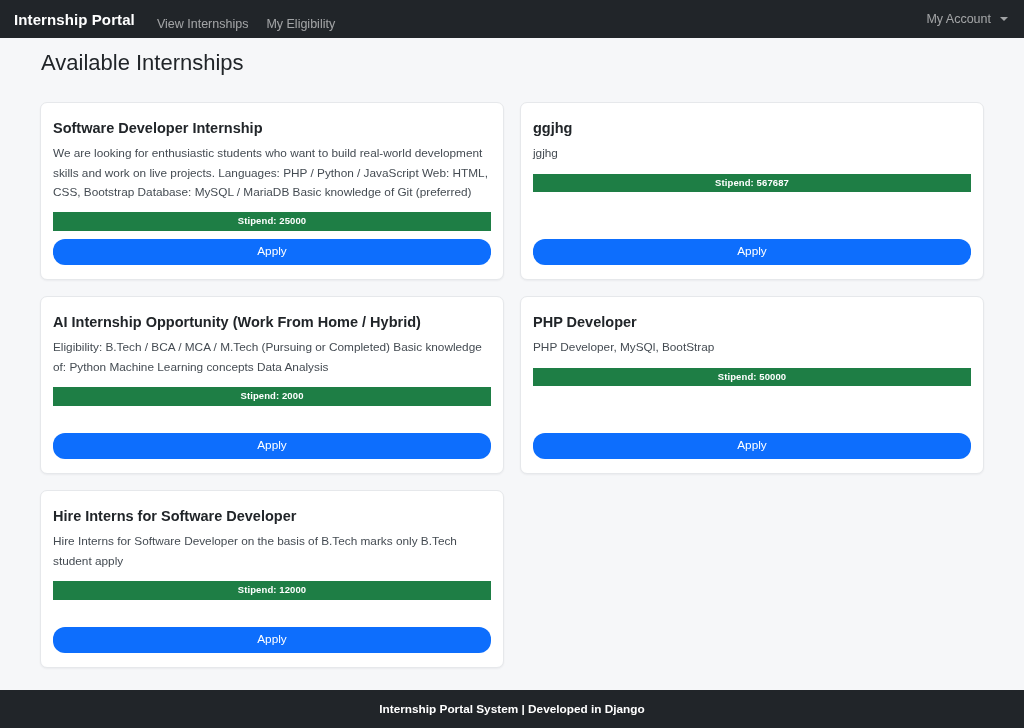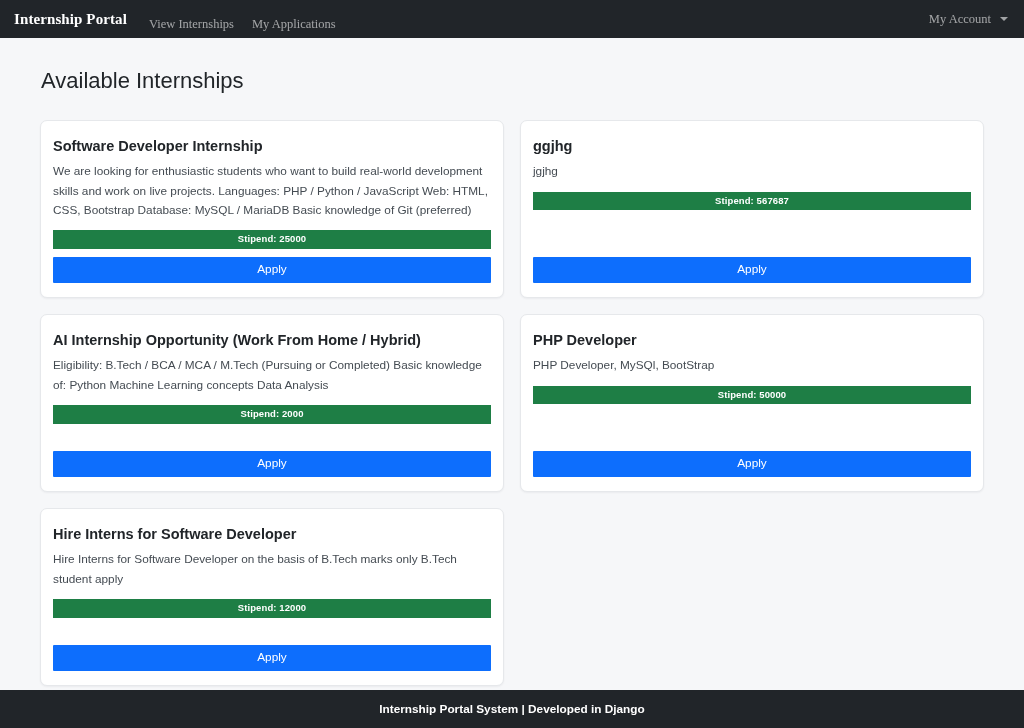--- a/index.html
+++ b/index.html
@@ -14,21 +14,20 @@
   .page { position: relative; width: 1024px; height: 728px; display: flex; flex-direction: column; }
 
   
   .navbar {
     height: 38px;
     background: #212529;
     display: flex;
     align-items: center;
     padding: 0 16px 0 14px;
     flex: 0 0 38px;
-    font-family: Liberation Serif, serif;
   }
   .brand {
     color: #ffffff;
     font-size: 15px;
     font-weight: 700;
     letter-spacing: .1px;
     margin-right: 22px;
     cursor: pointer;
   }
   .nav-links { display: flex; align-items: center; gap: 18px; margin-top: 10px; }
@@ -49,21 +48,21 @@
     width: 0; height: 0;
     border-left: 4px solid transparent;
     border-right: 4px solid transparent;
     border-top: 4.5px solid rgba(255,255,255,.58);
     display: inline-block;
   }
 
   
   .main {
     flex: 1 1 auto;
-    padding: 30px 0 0 0;
+    padding: 12px 0 0 0;
     overflow: hidden;
   }
   .container { width: 944px; margin: 0 auto; }
   .page-title {
     font-size: 22px;
     font-weight: 400;
     color: #212529;
     margin: 0 0 26px 0;
     padding-left: 1px;
   }
@@ -109,21 +108,21 @@
     letter-spacing: .1px;
     line-height: 1;
   }
   .spacer { flex: 1 1 auto; min-height: 6px; }
   .apply-btn {
     display: block;
     width: 100%;
     background: #0d6efd;
     color: #ffffff;
     border: none;
-    border-radius: 1px;
+    border-radius: 12px;
     font-size: 11.8px;
     font-family: "Liberation Sans", sans-serif;
     padding: 6px 8px 7px 8px;
     text-align: center;
     cursor: pointer;
     line-height: 1.1;
   }
 
   
   .footer {
@@ -141,21 +140,21 @@
 </style>
 </head>
 <body>
 
 <div class="page">
 
   <div class="navbar">
     <div class="brand">Internship Portal</div>
     <div class="nav-links">
       <a class="nav-link">View Internships</a>
-      <a class="nav-link">My Applications</a>
+      <a class="nav-link">My Eligibility</a>
     </div>
     <div class="nav-right">
       <div class="account">
         <span>My Account</span>
         <span class="caret"></span>
       </div>
     </div>
   </div>
 
   <div class="main">

